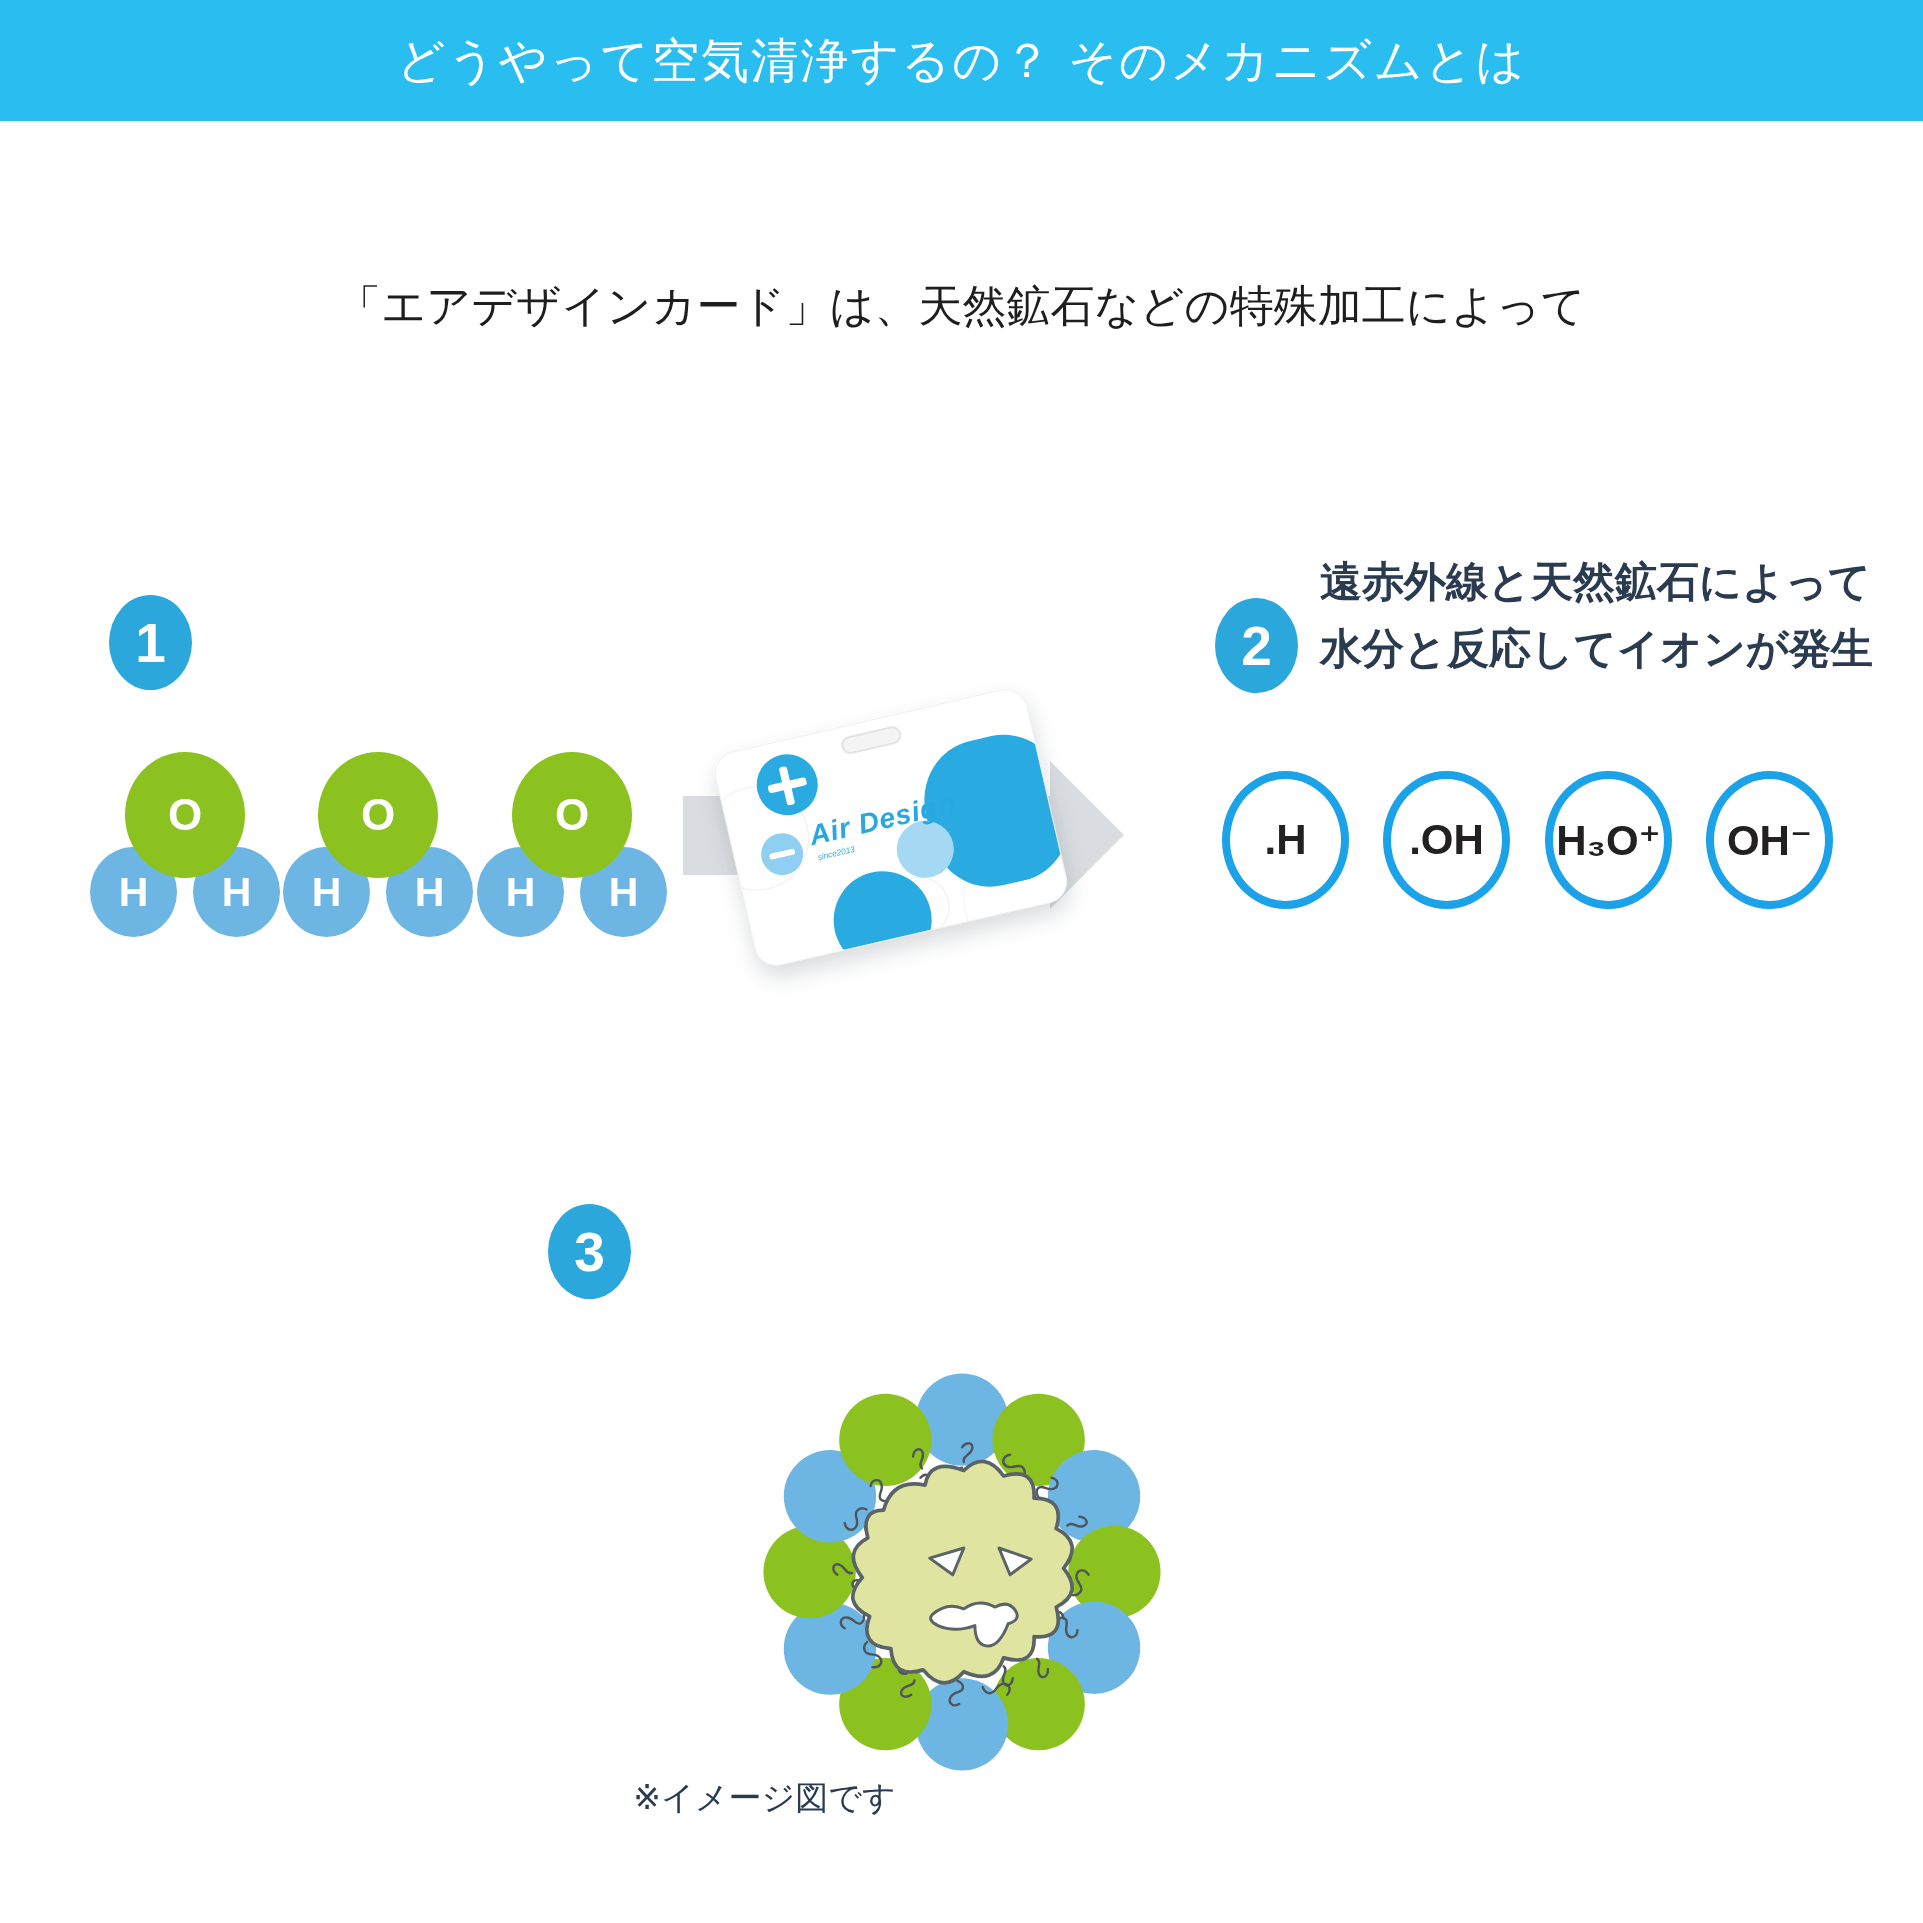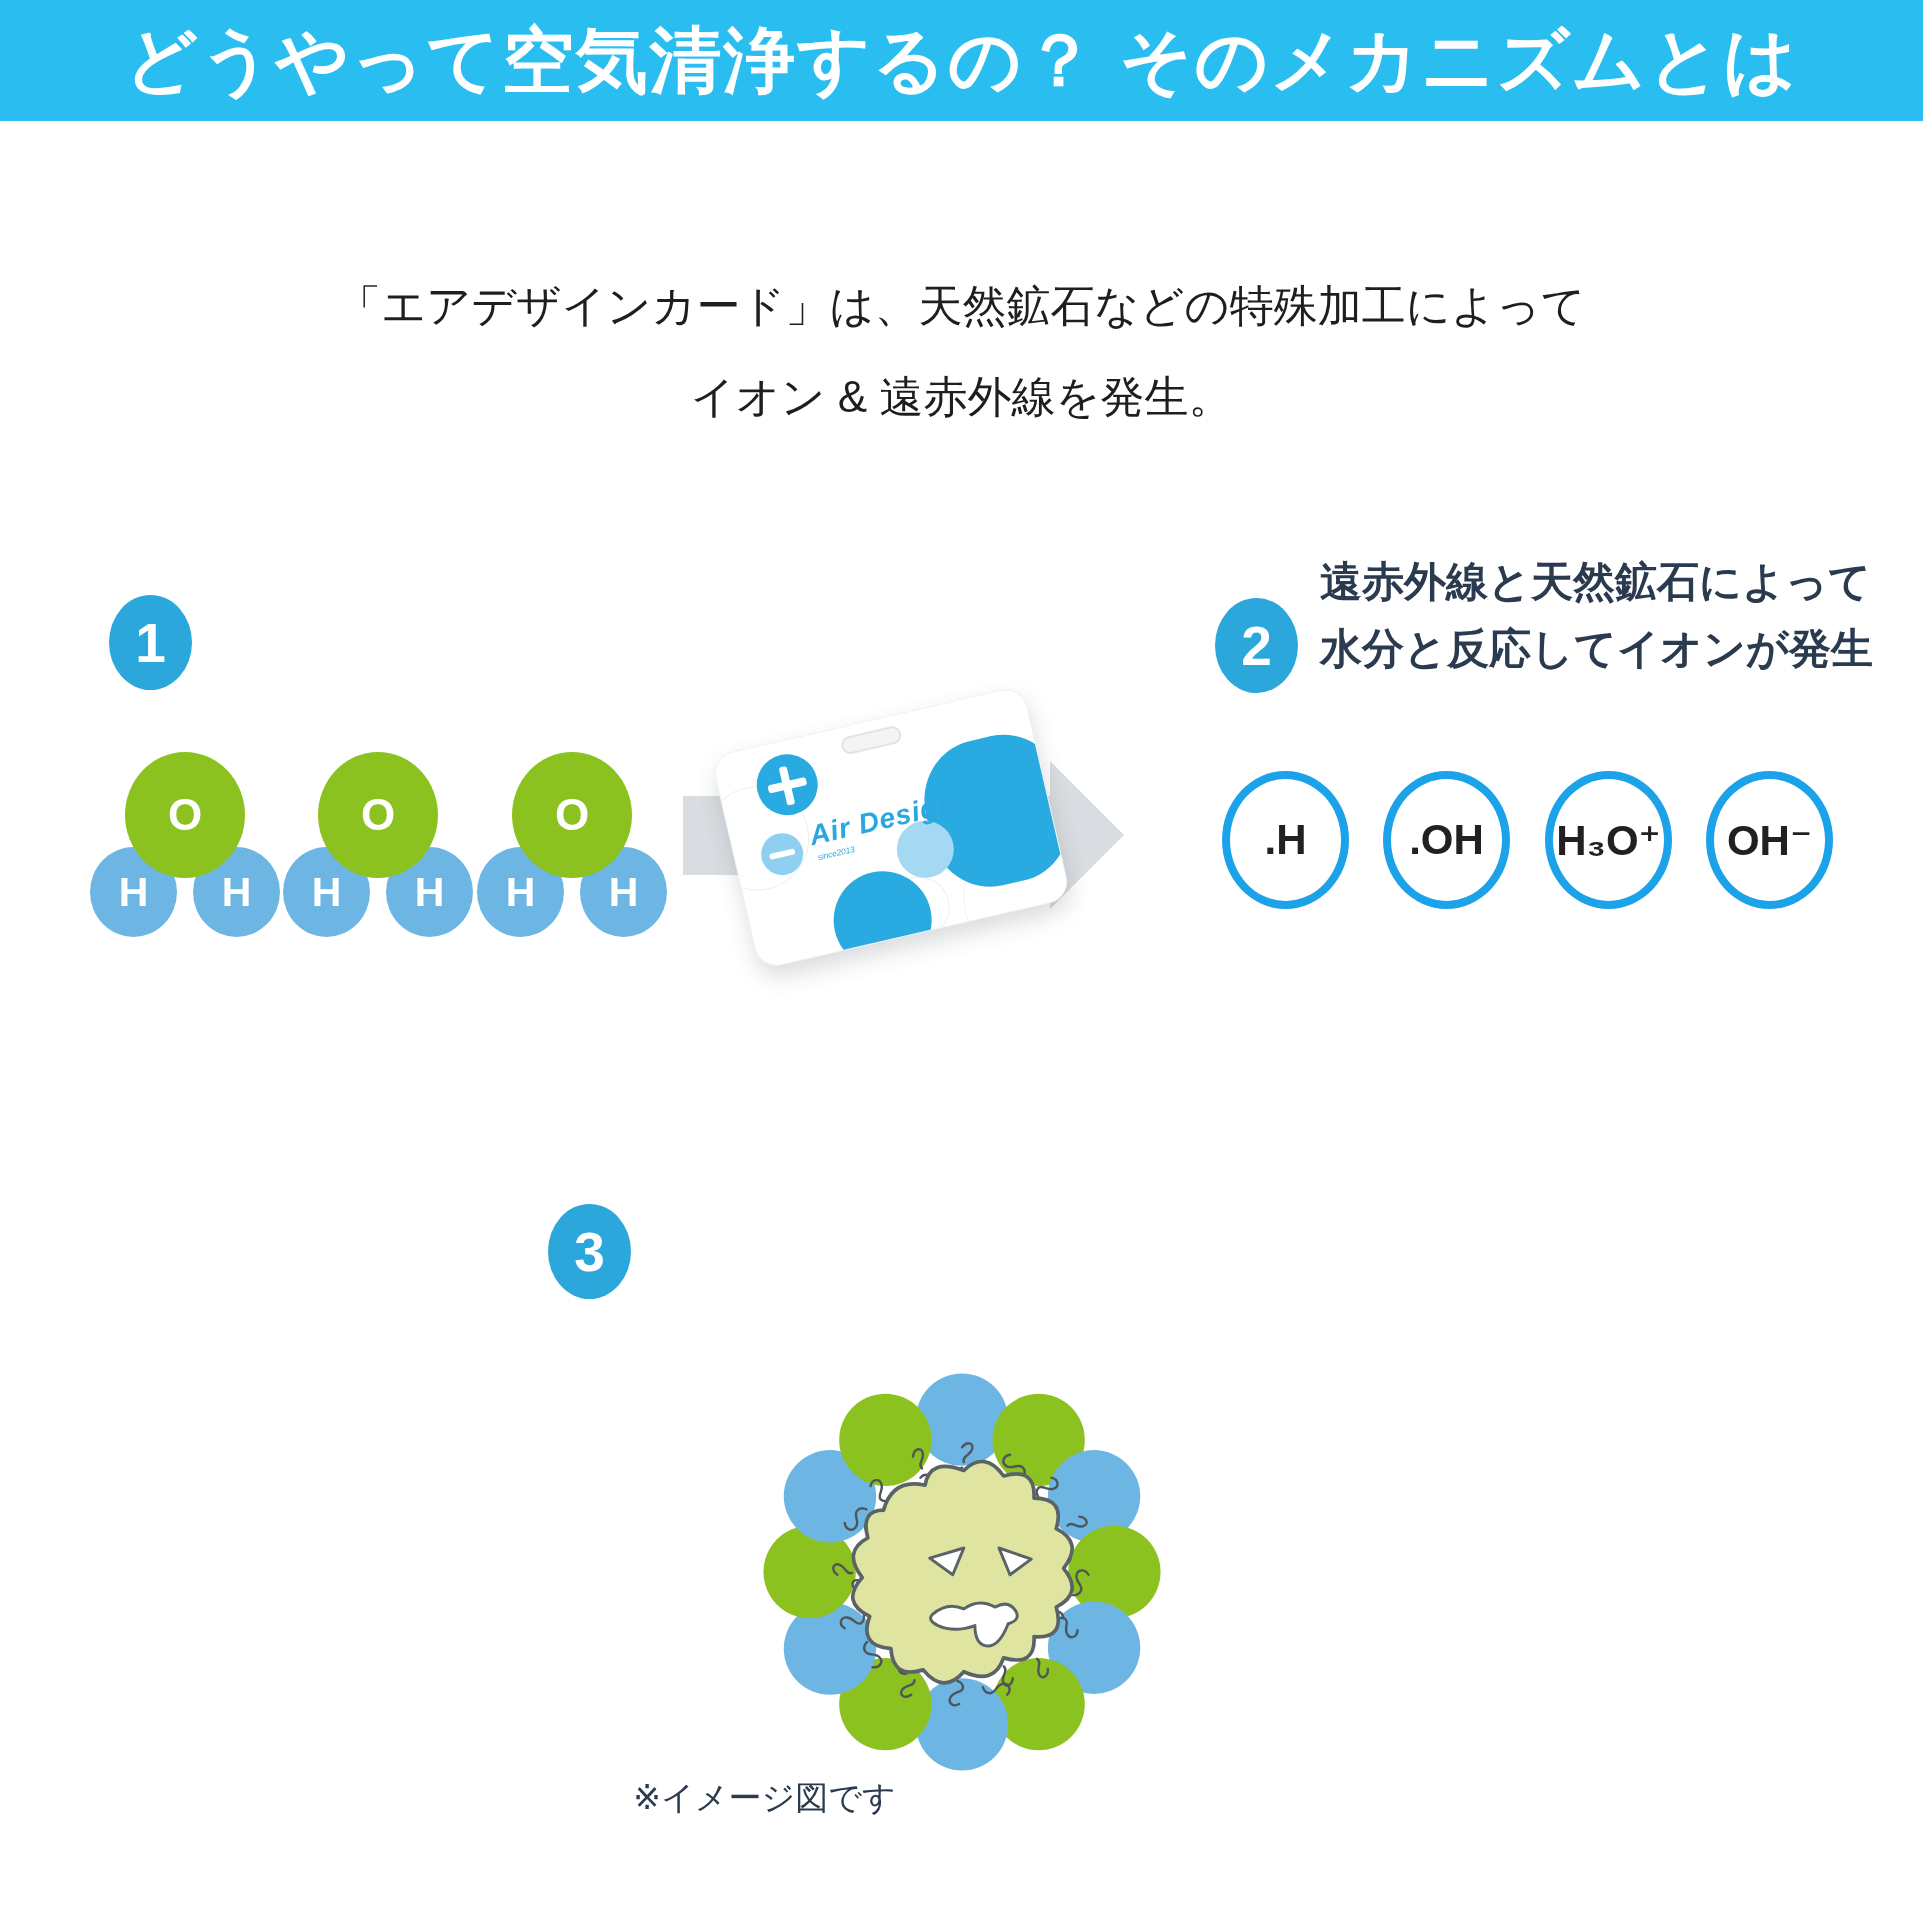--- a/index.html
+++ b/index.html
@@ -2,21 +2,21 @@
 <html style="font-size:14.8px"><head>
 <meta charset="utf-8">
 <style>
   html,body{margin:0;padding:0;background:#ffffff;}
   body{font-family:"Liberation Sans","DejaVu Sans",sans-serif;}
   .canvas{position:relative;width:1923px;height:1923px;background:#ffffff;overflow:hidden;}
 
   
   .header{position:absolute;left:0;top:0;width:1923px;height:121px;background:#29BEEF;
     display:flex;align-items:center;justify-content:center;}
-  .header h1{margin:0;color:#ffffff;font-size:72px;font-weight:bold;letter-spacing:1.8px;white-space:nowrap;}
+  .header h1{margin:0;color:#ffffff;font-size:48px;font-weight:normal;letter-spacing:1.8px;white-space:nowrap;}
 
   
   .intro{position:absolute;left:0;top:260px;width:1923px;text-align:center;
     color:#1e1e1e;font-size:44px;line-height:91px;font-weight:500;}
 
   
   .badge{position:absolute;width:83px;height:95px;border-radius:50%;background:#2BA7DB;
     color:#ffffff;font-size:55px;font-weight:bold;display:flex;align-items:center;justify-content:center;}
 
   .step-label{position:absolute;color:#2A3A4F;font-weight:bold;white-space:nowrap;}
@@ -83,21 +83,20 @@
 <body>
 
 <div class="canvas">
 
   <div class="header">
     <h1>どうやって空気清浄するの？ そのメカニズムとは</h1>
   </div>
 
   <div class="intro">
     <div>「エアデザインカード」は、天然鉱石などの特殊加工によって</div>
-    <div>イオン &amp; 遠赤外線を発生。</div>
   </div>
 
   <div class="badge" style="left:109px;top:595px;">
     <span>1</span>
   </div>
 
   <div class="molecule" style="left:90px;top:752px;">
     <div class="atom atom-h h-left">H</div>
     <div class="atom atom-h h-right">H</div>
     <div class="atom atom-o">O</div>

